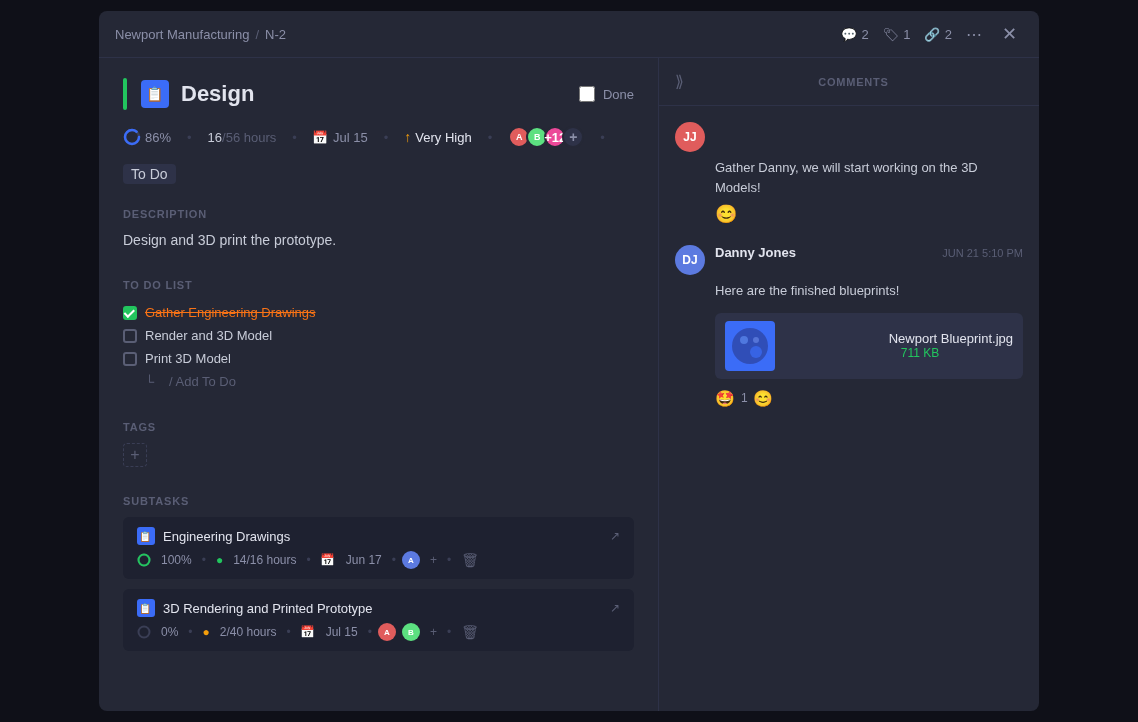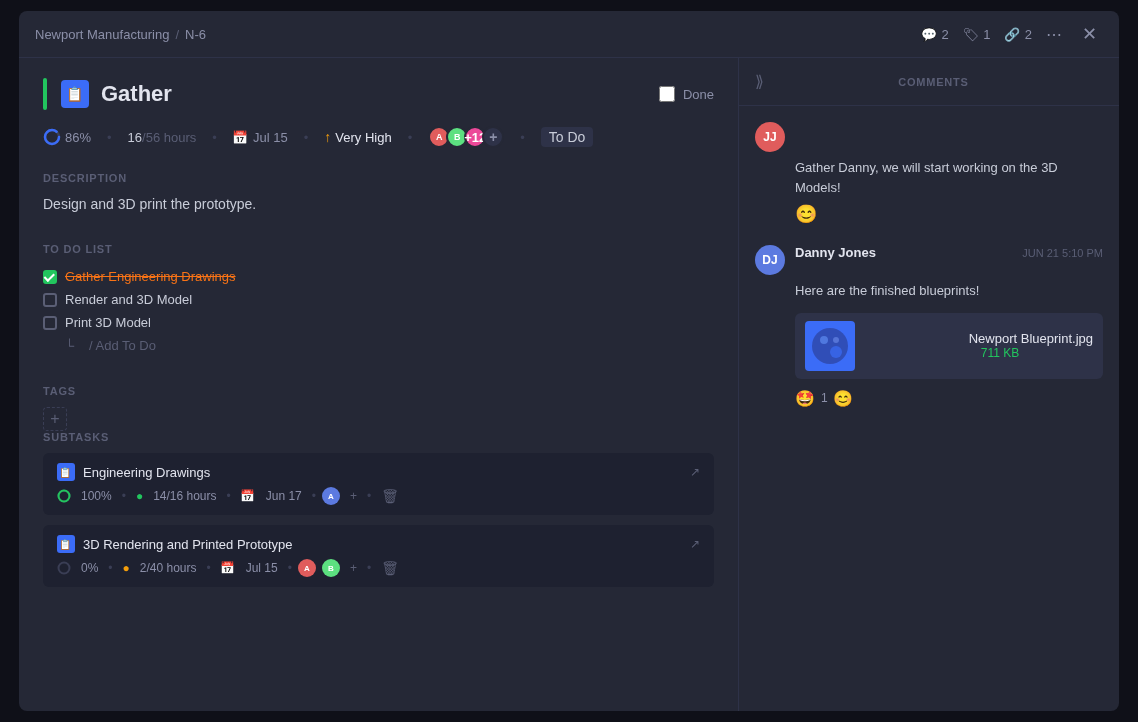--- a/index.html
+++ b/index.html
@@ -18,21 +18,21 @@
       inset: 0;
       background: rgba(0,0,0,0.5);
       display: flex;
       align-items: center;
       justify-content: center;
     }
 
     .modal {
       background: #252836;
       border-radius: 8px;
-      width: 1100px;
+      width: 940px;
       height: 700px;
       display: flex;
       flex-direction: column;
       position: relative;
       overflow: hidden;
     }
 
     .modal-header {
       display: flex;
       align-items: center;
@@ -306,20 +306,21 @@
       font-size: 13px;
       padding-left: 22px;
     }
 
     .todo-indent {
       width: 16px;
       flex-shrink: 0;
     }
 
     .tags-section {
+      margin-bottom: 28px;
     }
 
     .tag-add-btn {
       width: 24px;
       height: 24px;
       border: 1px dashed #3a3e55;
       border-radius: 4px;
       background: none;
       color: #5a5e75;
       cursor: pointer;
@@ -555,21 +556,21 @@
 </head>
 <body>
 
 <div class="modal-overlay">
   <div class="modal">
 
     <div class="modal-header">
       <div class="breadcrumb">
         <span>Newport Manufacturing</span>
         <span class="breadcrumb-separator">/</span>
-        <span>N-6</span>
+        <span>N-2</span>
       </div>
       <div class="header-actions">
         <div class="header-meta">
           <div class="meta-item">
             <span>💬</span>
             <span>2</span>
           </div>
           <div class="meta-item">
             <span>🏷</span>
             <span>1</span>
@@ -587,21 +588,21 @@
     <div class="modal-body">
 
       <div class="main-panel">
 
         <div class="task-title-row">
           <div class="task-title-left">
             <div class="left-accent"></div>
             <div class="task-icon">
               <div class="task-icon-inner">📋</div>
             </div>
-            <h1 class="task-title">Gather</h1>
+            <h1 class="task-title">Design</h1>
           </div>
           <div class="done-checkbox">
             <input type="checkbox" style="">
             <span>Done</span>
           </div>
         </div>
 
         <div class="task-meta-row">
 
           <div class="meta-item">

